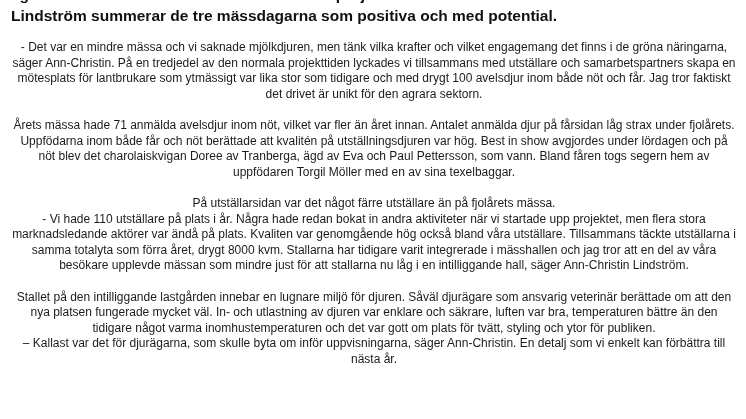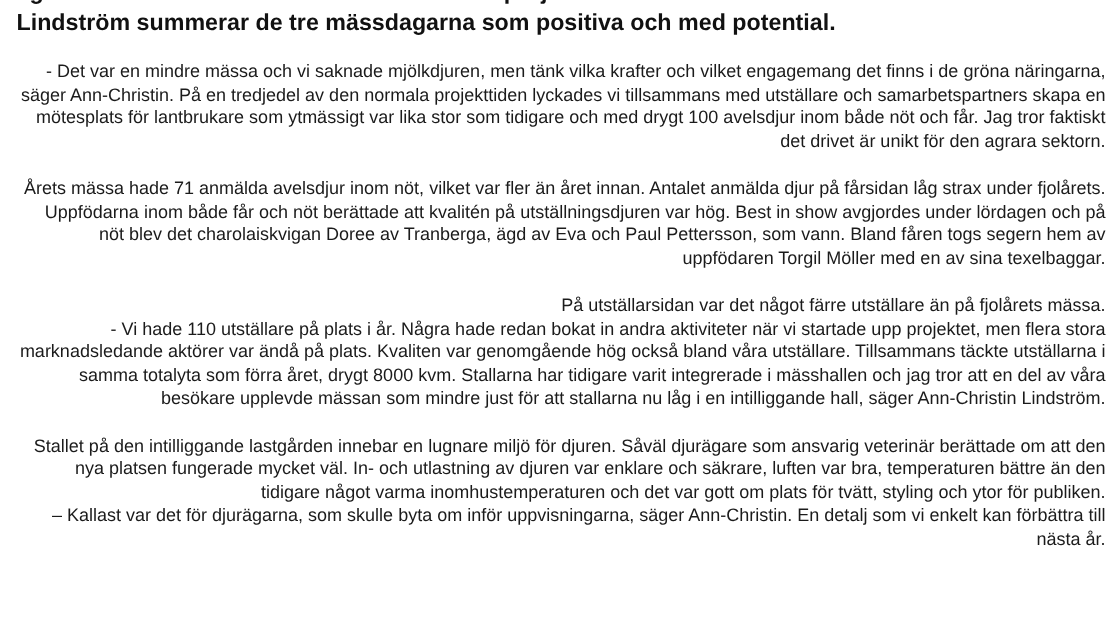--- a/index.html
+++ b/index.html
@@ -26,21 +26,21 @@
     line-height: 21px;
     margin: 0 0 14px 0;
     white-space: pre-line;
     color: #111111;
   }
   .para {
     font-size: 12px;
     line-height: 15.5px;
     margin: 0 0 16px 0;
     white-space: pre-line;
-    text-align: right;
+    text-align: center;
   }
 </style>
 </head>
 <body>
 
 <div class="page">
   <h1 class="headline">I går avslutades Lantbruksmässan Mila och projektledare Ann-Christin
 Lindström summerar de tre mässdagarna som positiva och med potential.</h1>
 
   <p class="para">- Det var en mindre mässa och vi saknade mjölkdjuren, men tänk vilka krafter och vilket engagemang det finns i de gröna näringarna, säger Ann-Christin. På en tredjedel av den normala projekttiden lyckades vi tillsammans med utställare och samarbetspartners skapa en mötesplats för lantbrukare som ytmässigt var lika stor som tidigare och med drygt 100 avelsdjur inom både nöt och får. Jag tror faktiskt det drivet är unikt för den agrara sektorn.</p>

